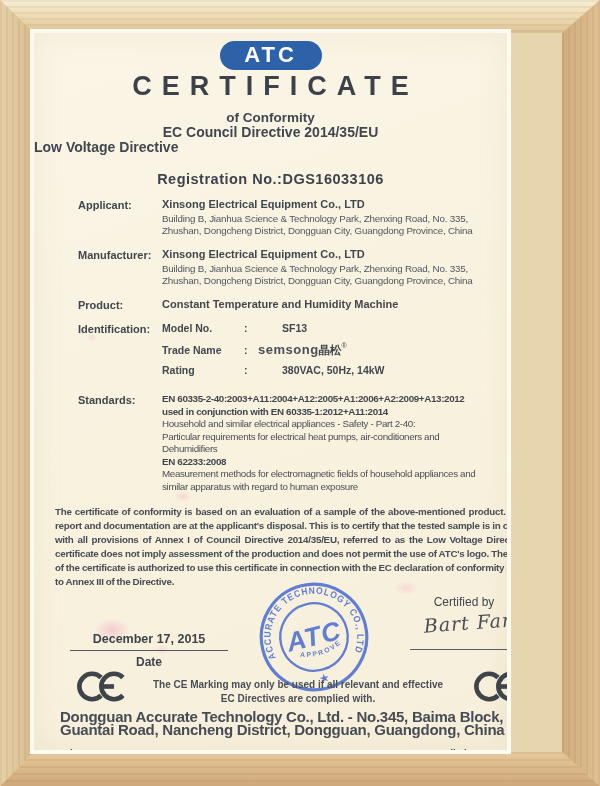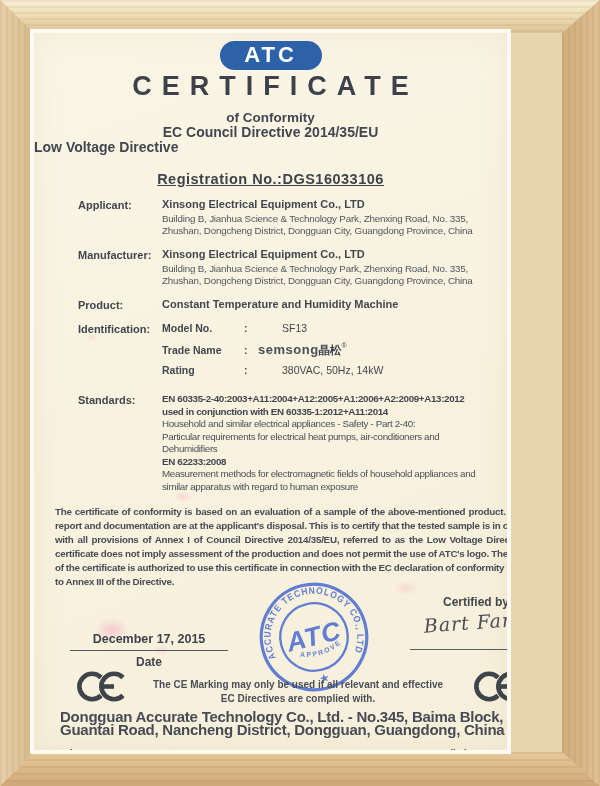--- a/index.html
+++ b/index.html
@@ -39,45 +39,45 @@
     background:radial-gradient(ellipse at center, rgba(238,92,168,.26), rgba(238,92,168,0) 70%); }
 
   
   .logo-pill { margin:8px auto 0; width:102px; height:29px; border-radius:15px; background:#2e62a8;
     color:#fff; font-size:22px; font-weight:bold; letter-spacing:3px; text-align:center; line-height:28px; }
   .cert-title { margin-top:1px; text-align:center; font-size:27px; font-weight:bold; letter-spacing:10px;
     color:#3d424a; text-indent:10px; line-height:30px; }
   .subtitle { margin-top:9px; text-align:center; font-size:13.5px; font-weight:bold; line-height:15px; color:#42474f; }
   .dir1 { text-align:center; font-size:14px; font-weight:bold; line-height:15px; color:#42474f; }
   .dir2 { text-align:left; font-size:14px; font-weight:bold; line-height:15px; color:#42474f; }
-  .registration { margin-top:16px; text-align:center; font-size:14.5px; font-weight:bold; letter-spacing:.5px; color:#3e434b; line-height:17px;text-decoration:underline; }
+  .registration { margin-top:16px; text-align:center; font-size:14.5px; font-weight:bold; letter-spacing:.5px; color:#3e434b; line-height:17px; }
 
   
   .fields { margin:10px 22px 0 44px; display:grid; grid-template-columns:84px 1fr; row-gap:11px; }
   .flabel { font-size:11px; font-weight:bold; color:#41464e; padding-top:1px; }
   .fname { font-size:11px; font-weight:bold; color:#42474f; line-height:13px; }
   .faddr { margin-top:2px; font-size:9.8px; letter-spacing:-.2px; line-height:12px; color:#51565e; }
   .idrow { display:grid; grid-template-columns:82px 14px 1fr; margin-bottom:6px; align-items:baseline; }
   .idlabel { font-size:10.5px; font-weight:bold; color:#42474f; }
   .idcolon { font-size:10.5px; font-weight:bold; }
-  .idval { font-size:10.5px; font-weight:normal; color:#42474f;padding-left:24px; }
+  .idval { font-size:10.5px; font-weight:bold; color:#42474f;padding-left:24px; }
   .semsong { font-size:13px; font-weight:bold; letter-spacing:.5px; color:#4a4f57; }
   .cnname { font-size:11.5px; font-weight:bold; color:#3e434b; }
   .regmark { font-size:7px; vertical-align:super; }
   .std-line { font-size:9.8px; letter-spacing:-.35px; line-height:12.5px; color:#4b5058; }
   .std-line.b { font-weight:bold; color:#42474f; }
 
   
   .decl { margin:12px 11px 0 21px; width:496px; text-align:justify; font-size:9.8px; font-weight:bold;
     letter-spacing:-.25px; word-spacing:-.4px; line-height:14px; color:#484d55; }
 
   
   .bottom { position:relative; margin-top:0; height:173px; }
-  .certified-by { position:absolute; left:342px; top:6px; width:200px; text-align:center;
-    font-size:12px; font-weight:bold; color:#41464e; }
+  .certified-by { position:absolute; left:330px; top:6px; width:200px; text-align:center;
+    font-size:12px; font-weight:normal; color:#41464e; }
   .signature { position:absolute; left:342px; top:22px; width:200px; text-align:center;
     font-family:"DejaVu Serif", serif; font-style:italic; font-size:19px; color:#4c4c54;
     transform:rotate(-4deg); letter-spacing:1px; }
   .sig-line { position:absolute; left:376px; top:60px; width:133px; border-top:1.4px solid #5a5e66; }
   .date-text { position:absolute; left:36px; top:43px; width:158px; text-align:center;
     font-size:12.5px; font-weight:bold; color:#3f444c; }
   .date-line { position:absolute; left:36px; top:61px; width:158px; border-top:1.6px solid #53575f; }
   .date-label { position:absolute; left:36px; top:66px; width:158px; text-align:center;
     font-size:12px; font-weight:bold; color:#41464e; }
   .stamp { position:absolute; left:222px; top:-10px; width:116px; height:116px; opacity:.88; }

